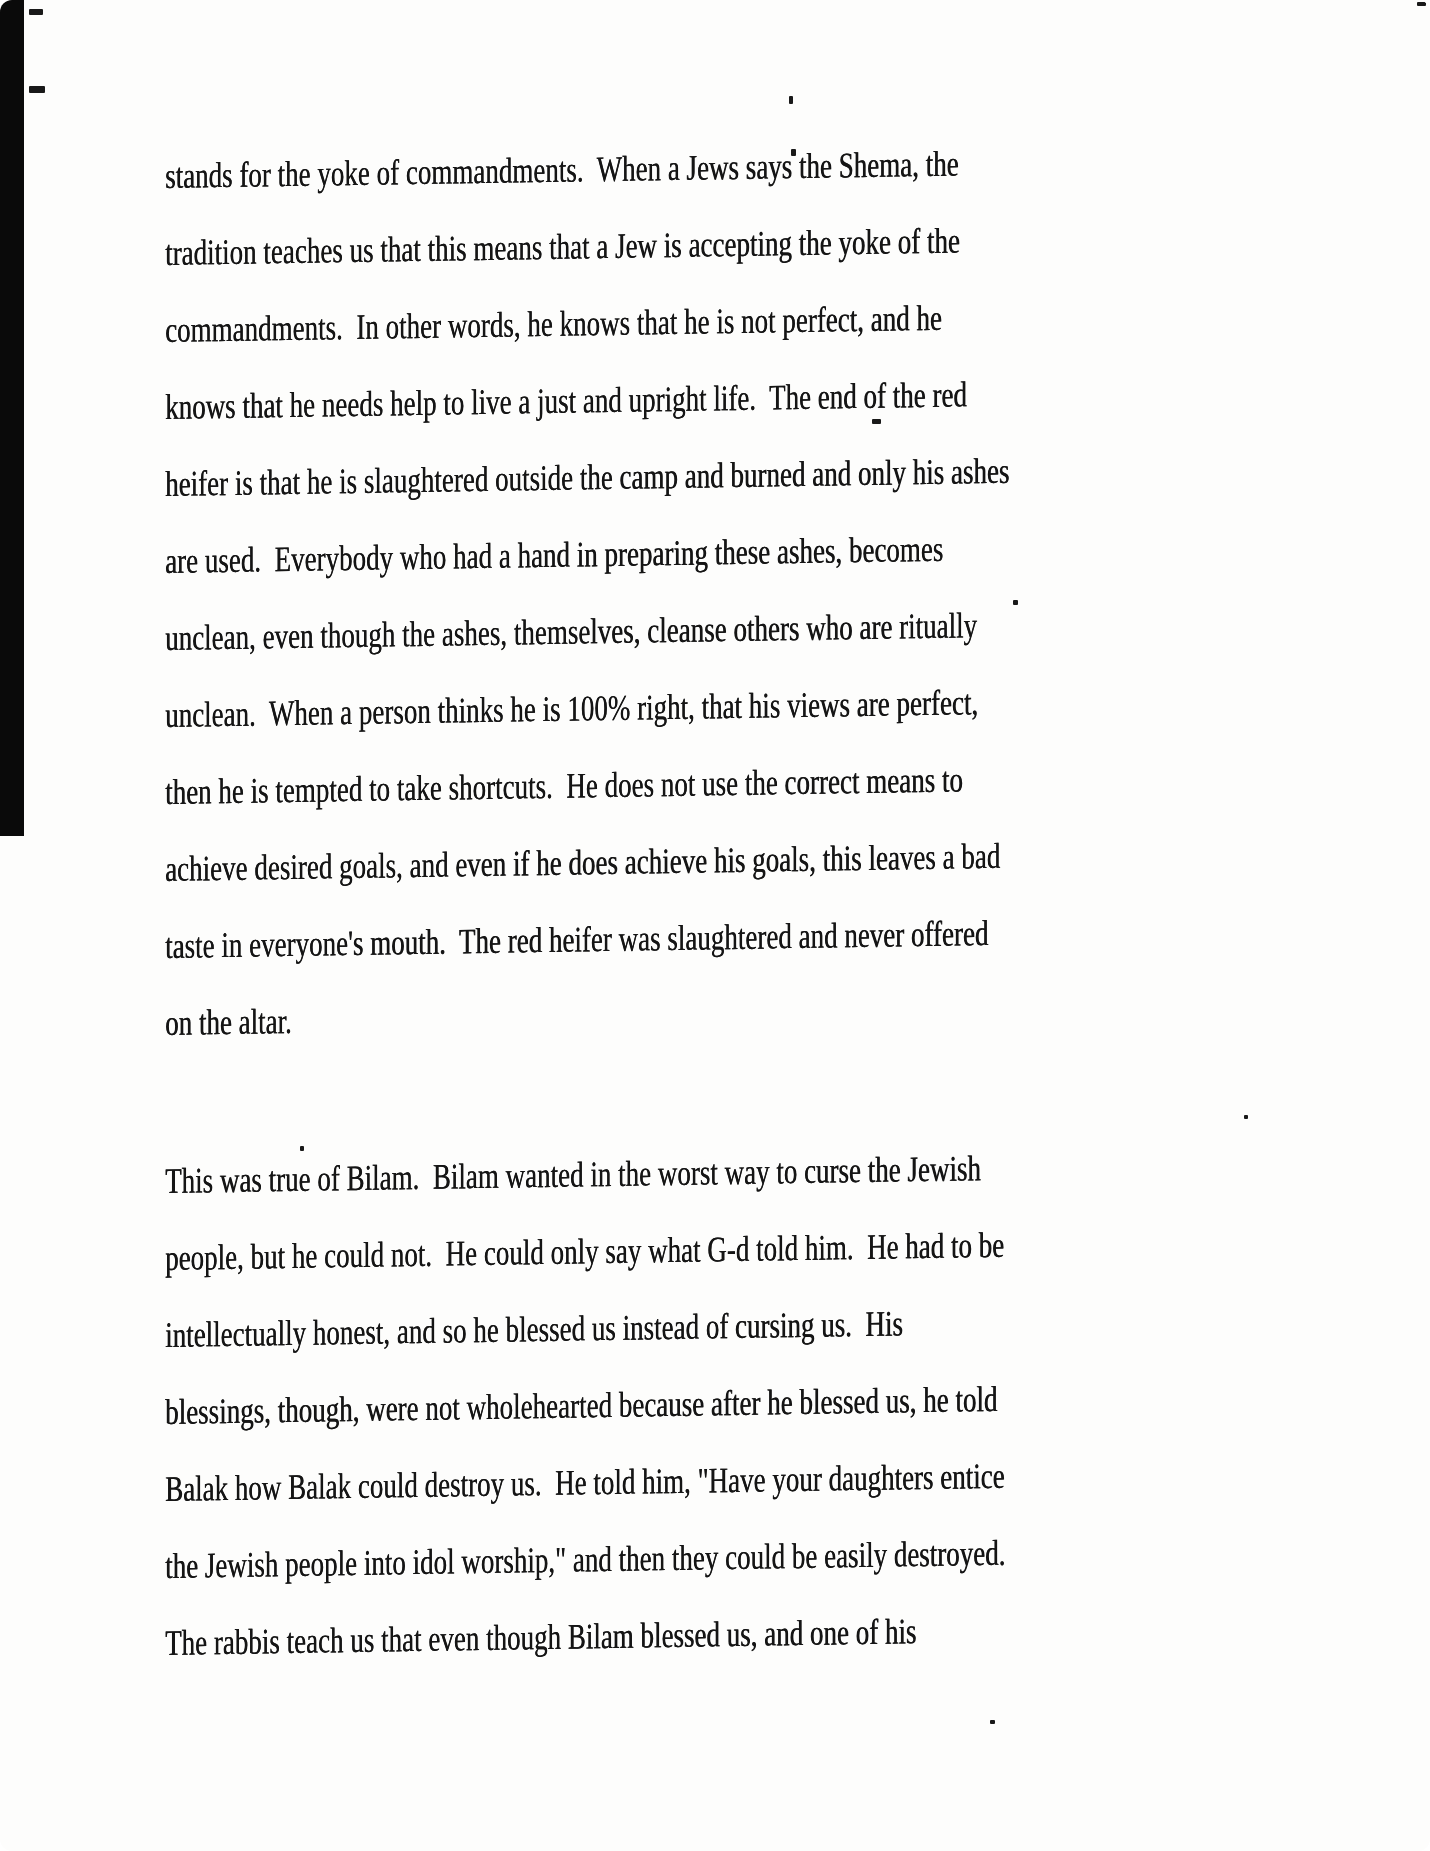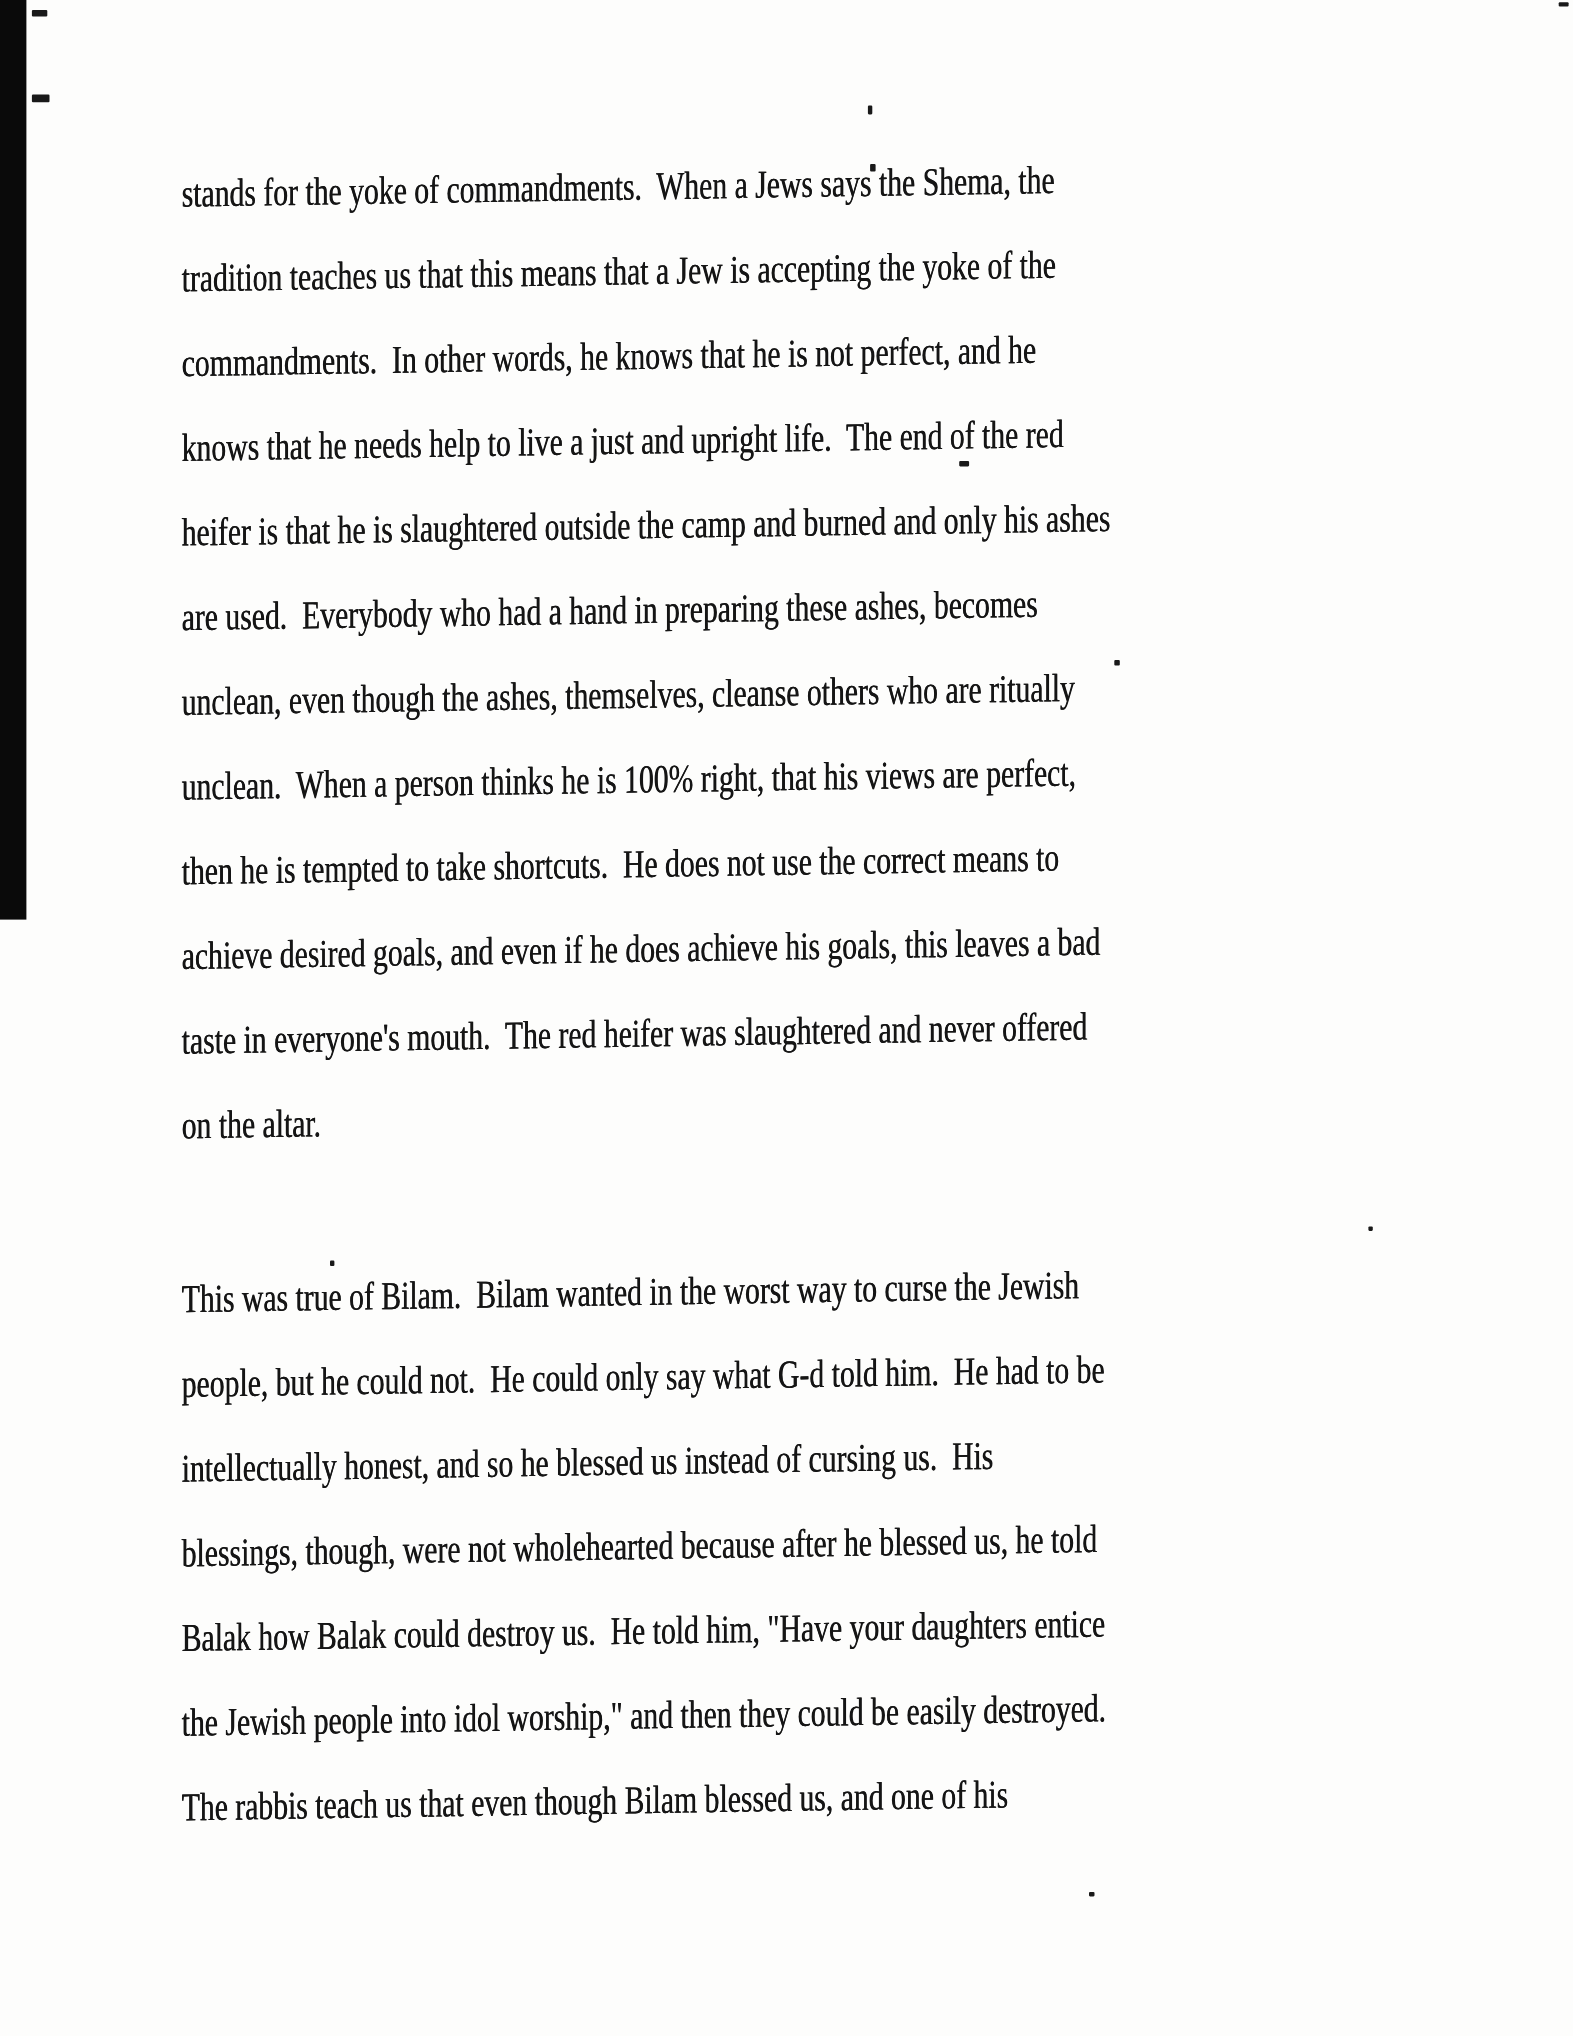--- a/index.html
+++ b/index.html
@@ -6,20 +6,21 @@
   body {
     font-family: "Liberation Serif", "DejaVu Serif", serif;
     background: #ffffff;
   }
   #canvas {
     position: relative;
     width: 1430px;
     height: 1851px;
     overflow: hidden;
     background: #fdfdfc;
+    border-radius: 12px;
   }
   
   #scan-bar {
     position: absolute;
     left: 0;
     top: 0;
     width: 24px;
     height: 836px;
     background: #0a0a0a;
   }

